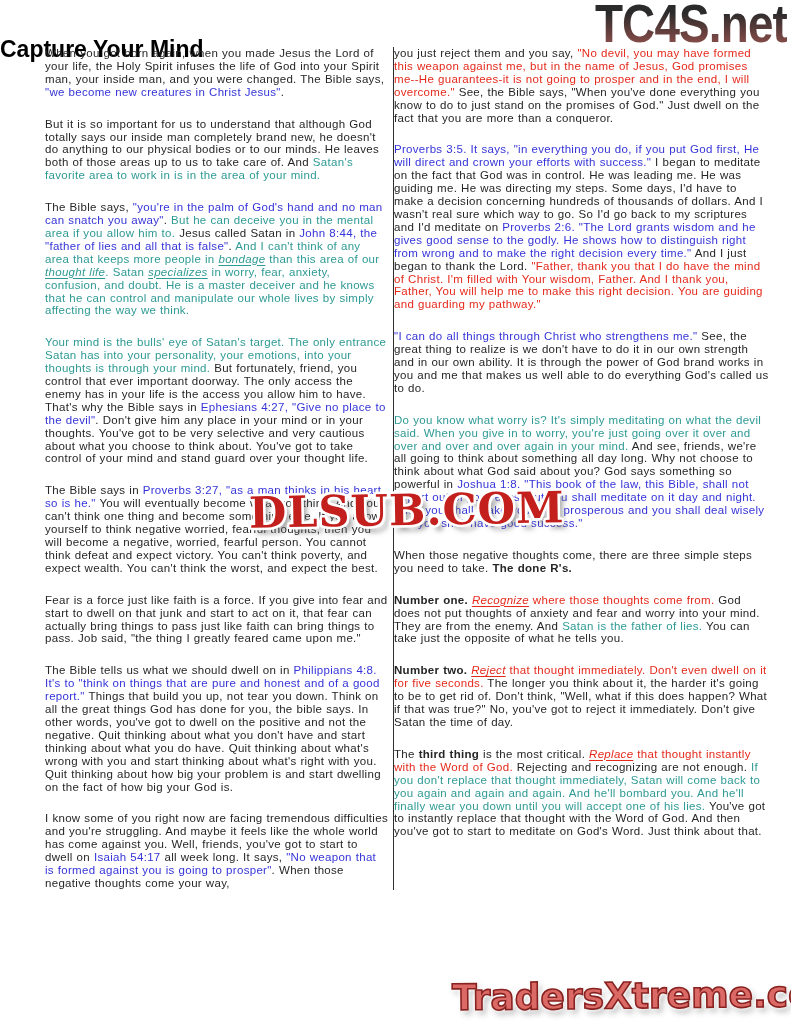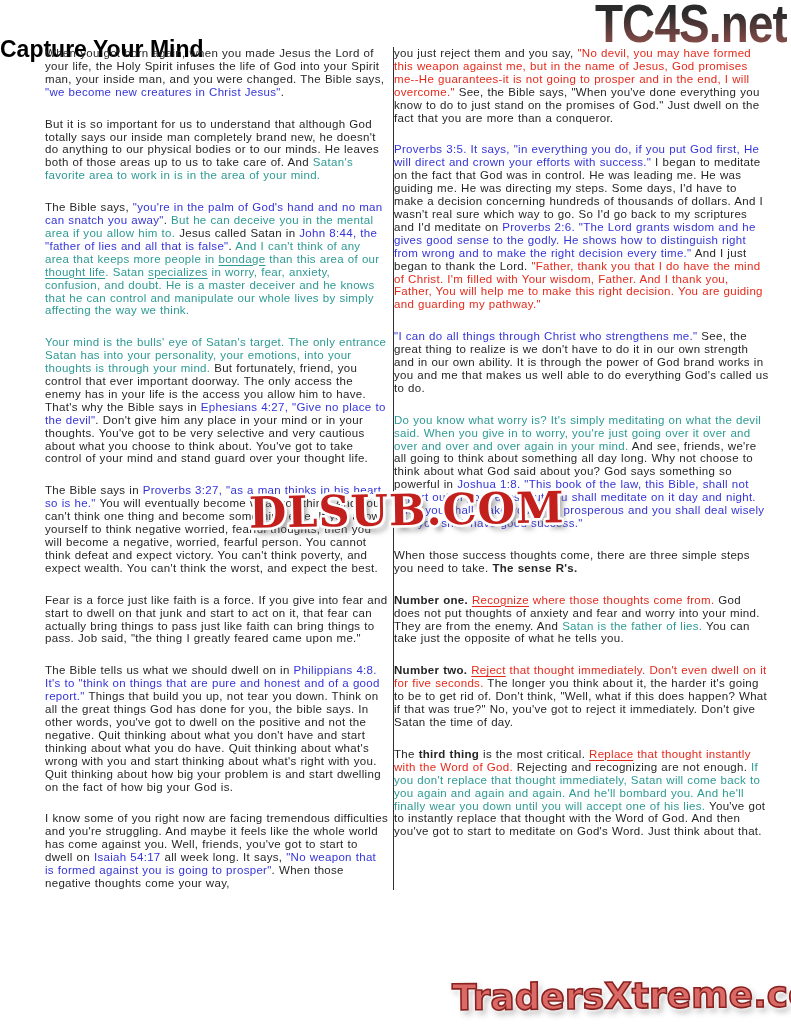--- a/index.html
+++ b/index.html
@@ -24,21 +24,21 @@
   .para{
     margin:0 0 19px 0;font-size:11.5px;line-height:12.9px;
     letter-spacing:0.3px;word-spacing:0.4px;color:var(--body);
   }
   .para:last-child{margin-bottom:0;}
   .seg-body{color:var(--body);}
   .seg-blue{color:var(--scripture_blue);}
   .seg-teal{color:var(--teal);}
   .seg-red{color:var(--red);}
   .b{font-weight:bold;}
-  .u{text-decoration:underline;text-underline-offset:1.5px;}
+  .u{text-decoration:underline;text-underline-offset:1.5px;font-style:italic;}
   .wm-center{
     position:absolute;left:249px;top:489px;z-index:6;white-space:nowrap;
     font-family:"DejaVu Serif",serif;font-weight:bold;font-size:43px;line-height:43px;
     letter-spacing:1px;color:var(--wm_center);
     text-shadow:
       -2px -2px 0 #fff,2px -2px 0 #fff,-2px 2px 0 #fff,2px 2px 0 #fff,
       0 -2.5px 0 #fff,0 2.5px 0 #fff,-2.5px 0 0 #fff,2.5px 0 0 #fff,
       5px 6px 5px rgba(100,100,100,.55);
     transform:rotate(-1deg);
   }
@@ -67,21 +67,21 @@
         <p class="para"><span class="seg-body">The Bible says in </span><span class="seg-blue">Proverbs 3:27, "as a man thinks in his heart, so is he."</span><span class="seg-body"> You will eventually become what you think. And you can't think one thing and become something else. If you allow yourself to think negative worried, fearful thoughts, then you will become a negative, worried, fearful person. You cannot think defeat and expect victory. You can't think poverty, and expect wealth. You can't think the worst, and expect the best.</span></p>
         <p class="para"><span class="seg-body">Fear is a force just like faith is a force. If you give into fear and start to dwell on that junk and start to act on it, that fear can actually bring things to pass just like faith can bring things to pass. Job said, "the thing I greatly feared came upon me."</span></p>
         <p class="para"><span class="seg-body">The Bible tells us what we should dwell on in </span><span class="seg-blue">Philippians 4:8. It's to "think on things that are pure and honest and of a good report."</span><span class="seg-body"> Things that build you up, not tear you down. Think on all the great things God has done for you, the bible says. In other words, you've got to dwell on the positive and not the negative. Quit thinking about what you don't have and start thinking about what you do have. Quit thinking about what's wrong with you and start thinking about what's right with you. Quit thinking about how big your problem is and start dwelling on the fact of how big your God is.</span></p>
         <p class="para"><span class="seg-body">I know some of you right now are facing tremendous difficulties and you're struggling. And maybe it feels like the whole world has come against you. Well, friends, you've got to start to dwell on </span><span class="seg-blue">Isaiah 54:17</span><span class="seg-body"> all week long. It says, </span><span class="seg-blue">"No weapon that is formed against you is going to prosper"</span><span class="seg-body">. When those negative thoughts come your way,</span></p>
       </div>
     <div class="col-right">
         <p class="para"><span class="seg-body">you just reject them and you say, </span><span class="seg-red">"No devil, you may have formed this weapon against me, but in the name of Jesus, God promises me--He guarantees-it is not going to prosper and in the end, I will overcome."</span><span class="seg-body"> See, the Bible says, "When you've done everything you know to do to just stand on the promises of God." Just dwell on the fact that you are more than a conqueror.</span></p>
         <p class="para"><span class="seg-blue">Proverbs 3:5. It says, "in everything you do, if you put God first, He will direct and crown your efforts with success."</span><span class="seg-body"> I began to meditate on the fact that God was in control. He was leading me. He was guiding me. He was directing my steps. Some days, I'd have to make a decision concerning hundreds of thousands of dollars. And I wasn't real sure which way to go. So I'd go back to my scriptures and I'd meditate on </span><span class="seg-blue">Proverbs 2:6. "The Lord grants wisdom and he gives good sense to the godly. He shows how to distinguish right from wrong and to make the right decision every time."</span><span class="seg-body"> And I just began to thank the Lord. </span><span class="seg-red">"Father, thank you that I do have the mind of Christ. I'm filled with Your wisdom, Father. And I thank you, Father, You will help me to make this right decision. You are guiding and guarding my pathway."</span></p>
         <p class="para"><span class="seg-blue">"I can do all things through Christ who strengthens me."</span><span class="seg-body"> See, the great thing to realize is we don't have to do it in our own strength and in our own ability. It is through the power of God brand works in you and me that makes us well able to do everything God's called us to do.</span></p>
         <p class="para"><span class="seg-teal">Do you know what worry is? It's simply meditating on what the devil said. When you give in to worry, you're just going over it over and over and over and over again in your mind. </span><span class="seg-body">And see, friends, we're all going to think about something all day long. Why not choose to think about what God said about you? God says something so powerful in </span><span class="seg-blue">Joshua 1:8. "This book of the law, this Bible, shall not depart out of your eyes, but you shall meditate on it day and night. Then you shall make your way prosperous and you shall deal wisely and you shall have good success."</span></p>
-        <p class="para"><span class="seg-body">When those success thoughts come, there are three simple steps you need to take. </span><span class="seg-body b">The sense R's.</span></p>
+        <p class="para"><span class="seg-body">When those negative thoughts come, there are three simple steps you need to take. </span><span class="seg-body b">The done R's.</span></p>
         <p class="para"><span class="seg-body b">Number one. </span><span class="seg-red u">Recognize</span><span class="seg-red"> where those thoughts come from.</span><span class="seg-body"> God does not put thoughts of anxiety and fear and worry into your mind. They are from the enemy. And </span><span class="seg-teal">Satan is the father of lies.</span><span class="seg-body"> You can take just the opposite of what he tells you.</span></p>
         <p class="para"><span class="seg-body b">Number two. </span><span class="seg-red u">Reject</span><span class="seg-red"> that thought immediately. Don't even dwell on it for five seconds.</span><span class="seg-body"> The longer you think about it, the harder it's going to be to get rid of. Don't think, "Well, what if this does happen? What if that was true?" No, you've got to reject it immediately. Don't give Satan the time of day.</span></p>
         <p class="para"><span class="seg-body">The </span><span class="seg-body b">third thing</span><span class="seg-body"> is the most critical. </span><span class="seg-red u">Replace</span><span class="seg-red"> that thought instantly with the Word of God.</span><span class="seg-body"> Rejecting and recognizing are not enough. </span><span class="seg-teal">If you don't replace that thought immediately, Satan will come back to you again and again and again. And he'll bombard you. And he'll finally wear you down until you will accept one of his lies. </span><span class="seg-body">You've got to instantly replace that thought with the Word of God. And then you've got to start to meditate on God's Word. Just think about that.</span></p>
       </div>
   </div>
 
   <div class="wm-center">DLSUB.COM</div>
   <div class="wm-bottom">TradersXtreme.com</div>
 </div>
 

